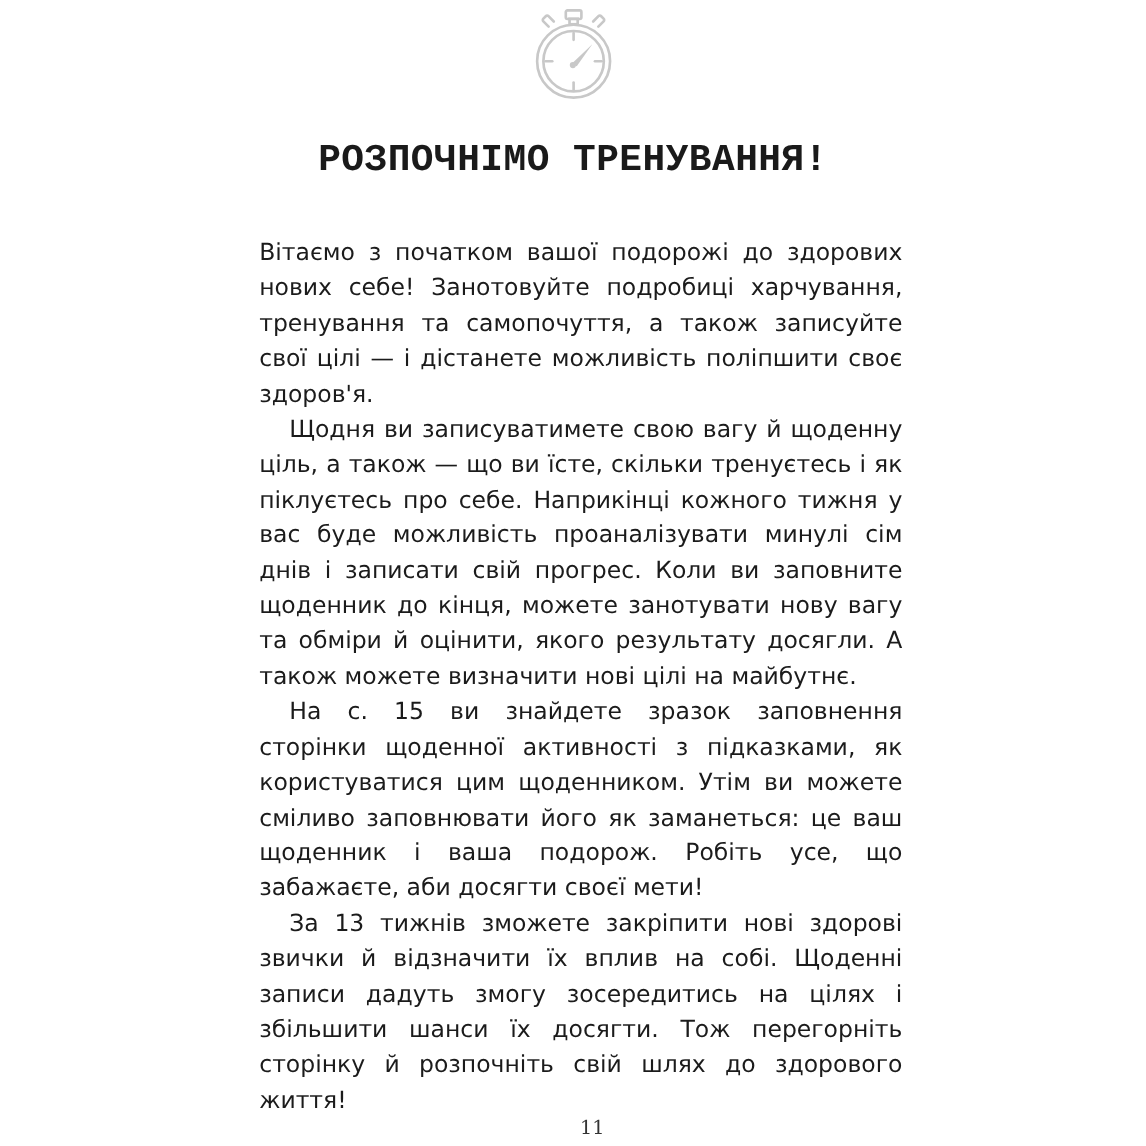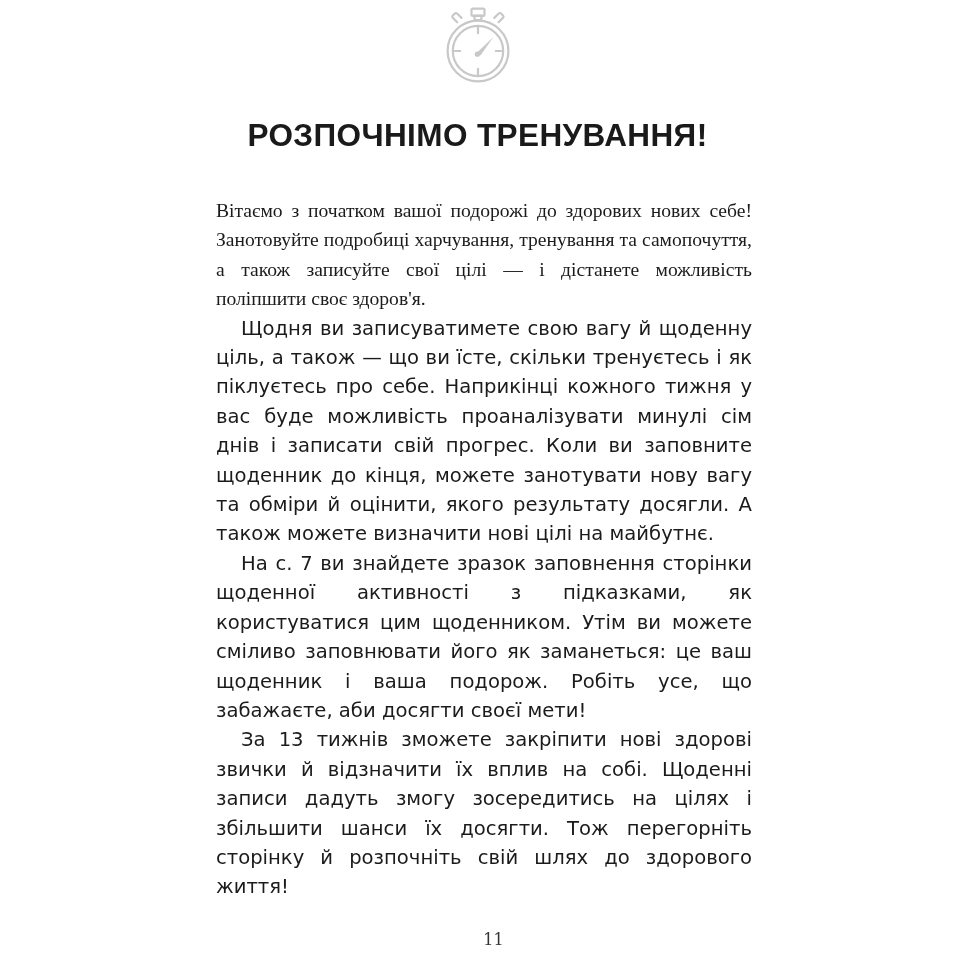--- a/index.html
+++ b/index.html
@@ -35,21 +35,21 @@
     display: inline-block;
   }
 
   
   .title {
     position: absolute;
     top: 96px;
     left: 0;
     width: 955px;
     text-align: center;
-    font-family: Liberation Sans, sans-serif;
+    font-family: Liberation Mono, monospace;
     font-weight: bold;
     font-size: 31.5px;
     letter-spacing: 0.4px;
     color: #1a1a1a;
     white-space: nowrap;
   }
 
   
   .body-copy {
     position: absolute;
@@ -63,21 +63,20 @@
     text-justify: inter-word;
     hyphens: manual;
     -webkit-hyphens: manual;
   }
   .body-copy p {
     margin: 0;
     text-indent: 25px;
   }
   .body-copy p.first {
     text-indent: 0;
-    font-family: Liberation Serif, serif;
   }
   
   .body-copy p:last-child {
     text-align: justify;
   }
 
   
   .folio {
     position: absolute;
     top: 930px;
@@ -118,19 +117,19 @@
       <path d="M41.4 47.2 L58.6 30.8 L45.6 49.2 Z" fill="#c8c8c8"></path>
       <circle cx="42.4" cy="48.2" r="2.6" fill="#c8c8c8"></circle>
     </svg>
   </div>
 
   <h1 class="title">РОЗПОЧНІМО ТРЕНУВАННЯ!</h1>
 
   <div class="body-copy">
     <p class="first">Вітаємо з початком вашої подорожі до здорових нових себе! Занотовуйте подробиці харчування, тренування та самопочуття, а також записуйте свої цілі — і дістанете можливість поліпшити своє здоров'я.</p>
     <p>Щодня ви записуватимете свою вагу й щоденну ціль, а також — що ви їсте, скільки тренуєтесь і як піклуєтесь про себе. Наприкінці кожного тижня у вас буде можливість проаналізувати минулі сім днів і записати свій прогрес. Коли ви заповните щоденник до кінця, можете занотувати нову вагу та обміри й оцінити, якого результату досягли. А також можете визначити нові цілі на майбутнє.</p>
-    <p>На с. 7 ви знайдете зразок заповнення сторінки щоденної активності з підказками, як користуватися цим щоденником. Утім ви можете сміливо заповнювати його як заманеться: це ваш щоденник і ваша подорож. Робіть усе, що забажаєте, аби досягти своєї мети!</p>
+    <p>На с. 15 ви знайдете зразок заповнення сторінки щоденної активності з підказками, як користуватися цим щоденником. Утім ви можете сміливо заповнювати його як заманеться: це ваш щоденник і ваша подорож. Робіть усе, що забажаєте, аби досягти своєї мети!</p>
     <p>За 13 тижнів зможете закріпити нові здорові звички й відзначити їх вплив на собі. Щоденні записи дадуть змогу зосередитись на цілях і збільшити шанси їх досягти. Тож перегорніть сторінку й розпочніть свій шлях до здорового життя!</p>
   </div>
 
   <div class="folio">11</div>
 
 </div>
 
 </body></html>

